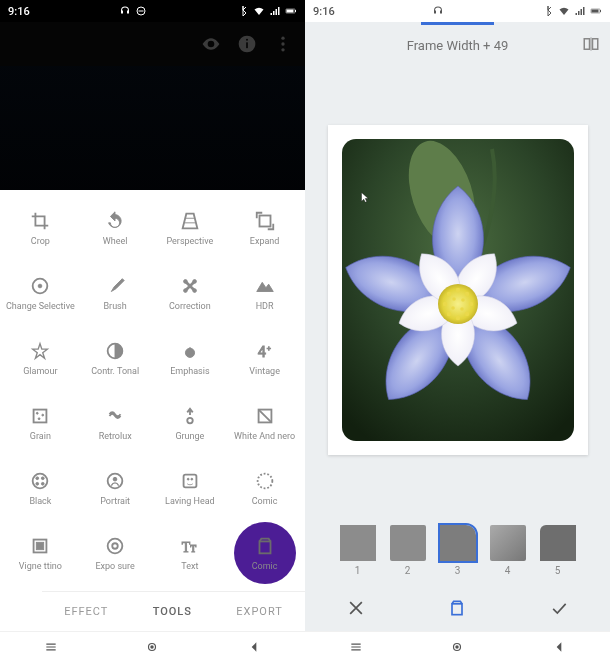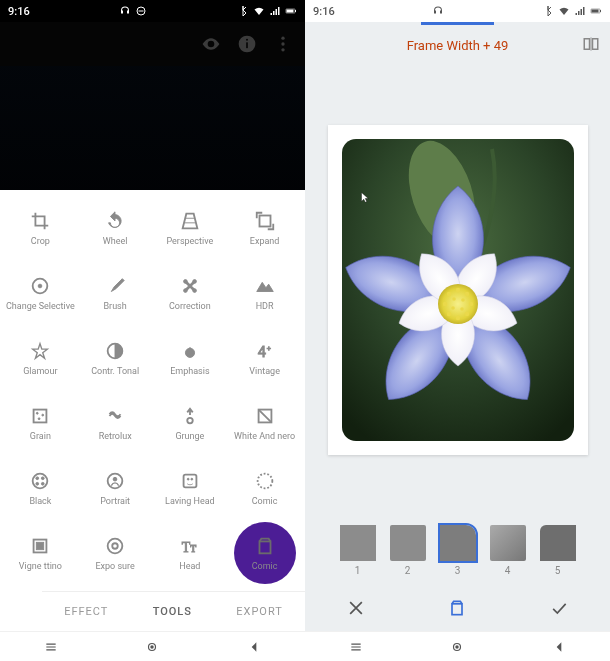--- a/index.html
+++ b/index.html
@@ -125,21 +125,21 @@
     top: 0;
     height: 3px;
     background: #3a6fd8;
   }
   .right-title {
     height: 40px;
     display: flex;
     align-items: center;
     justify-content: center;
     gap: 10px;
-    color: #c2410c;
+    color: #737373;
     font-size: 13px;
     position: relative;
   }
   .right-title .compare { position: absolute; right: 10px; }
   .right-title .compare svg { width: 18px; height: 18px; fill: #888; }
 
   .right-canvas {
     flex: 1;
     display: flex;
     align-items: center;
@@ -412,21 +412,21 @@
         <svg viewBox="0 0 24 24">
             <circle cx="12" cy="12" r="8" fill="none" stroke="#8a8a8a" stroke-width="2"></circle>
             <circle cx="12" cy="12" r="3" fill="none" stroke="#8a8a8a" stroke-width="2"></circle>
           </svg>
         <span>Expo sure</span>
       </div>
       <div class="tool">
         <svg viewBox="0 0 24 24">
             <text x="3" y="18" font-size="15" fill="#8a8a8a" font-family="serif">Tт</text>
           </svg>
-        <span>Head</span>
+        <span>Text</span>
       </div>
       <div class="tool tool-highlight">
         <svg viewBox="0 0 24 24">
             <rect x="6" y="7" width="12" height="13" fill="none" stroke="#6b6b6b" stroke-width="2"></rect>
             <path d="M6 7l2-3h8l2 3" fill="none" stroke="#6b6b6b" stroke-width="2"></path>
           </svg>
         <span>Comic</span>
       </div>
 
     </div>

